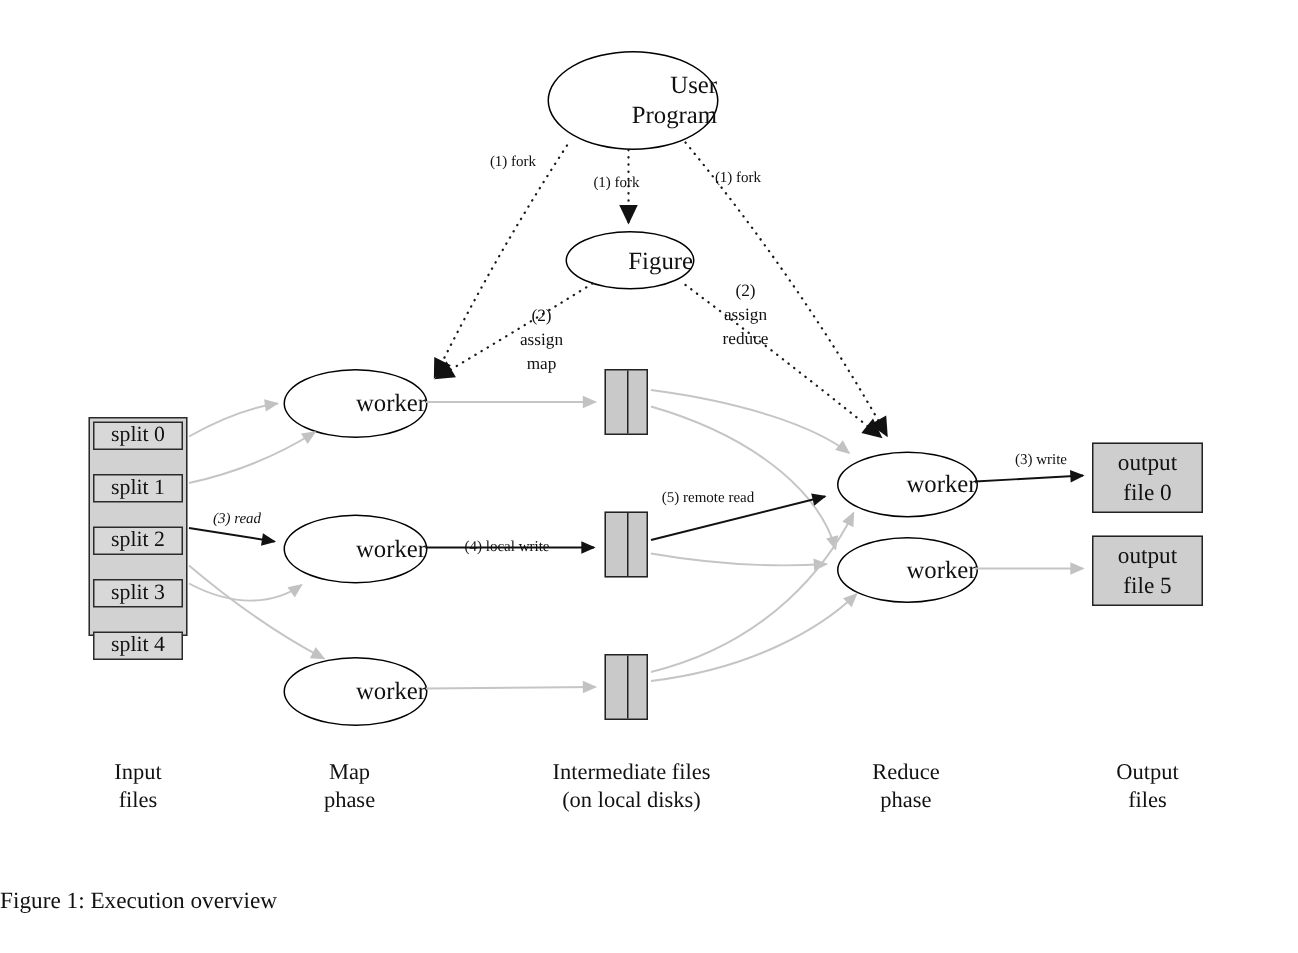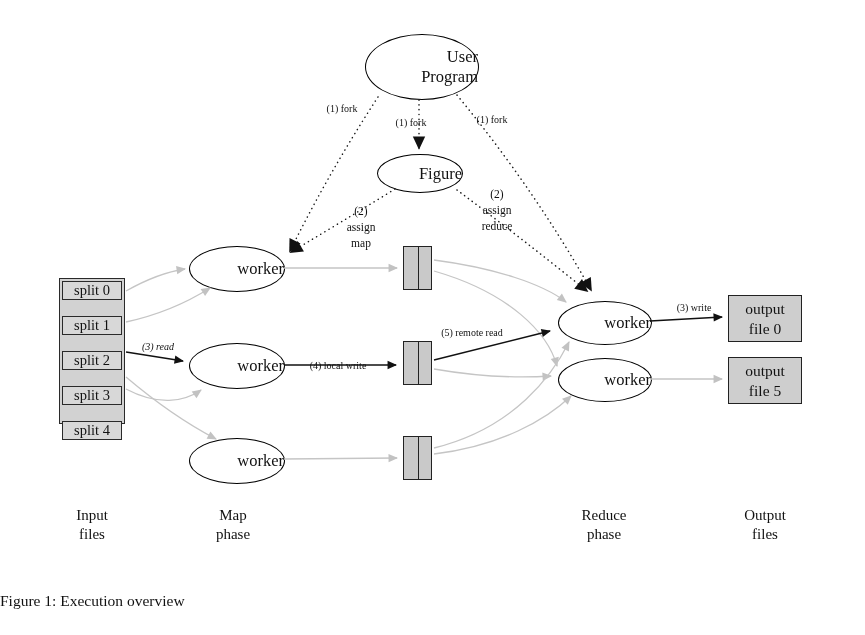--- a/index.html
+++ b/index.html
@@ -143,20 +143,24 @@
   <div class="elabel" style="left:472px;top:332px;">(5) remote read</div>
   <div class="elabel" style="left:694px;top:307px;">(3) write</div>
 
   <div class="col-label" style="left:92px;">
     <div>Input</div>
     <div>files</div>
   </div>
   <div class="col-label" style="left:233px;">
     <div>Map</div>
     <div>phase</div>
+  </div>
+  <div class="col-label" style="left:421px;">
+    <div>Intermediate files</div>
+    <div>(on local disks)</div>
   </div>
   <div class="col-label" style="left:604px;">
     <div>Reduce</div>
     <div>phase</div>
   </div>
   <div class="col-label" style="left:765px;">
     <div>Output</div>
     <div>files</div>
   </div>
 

